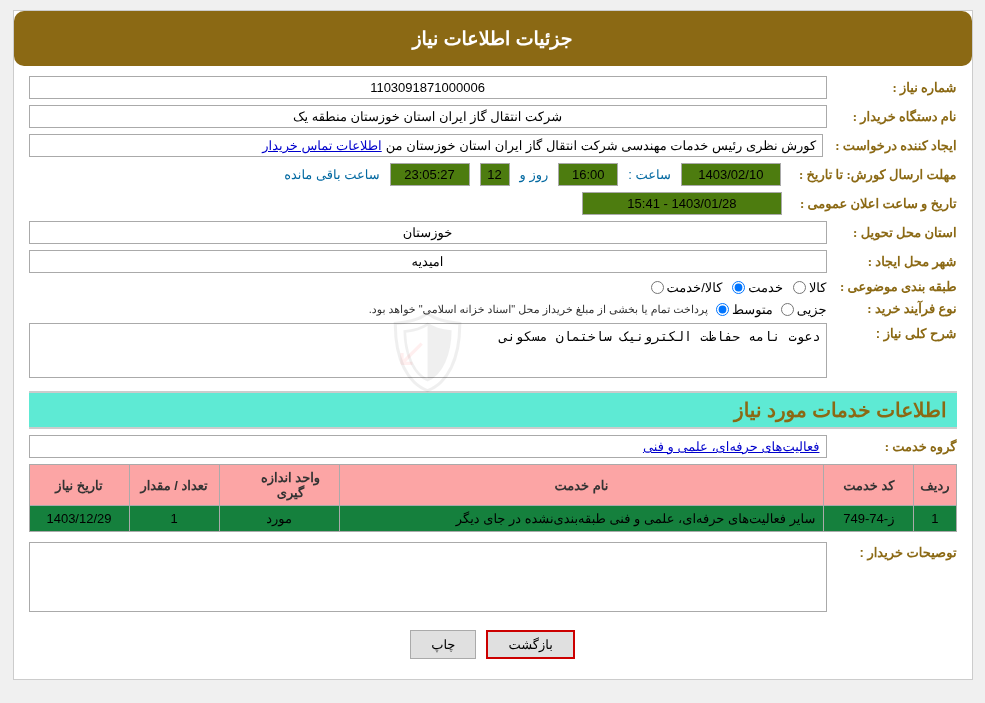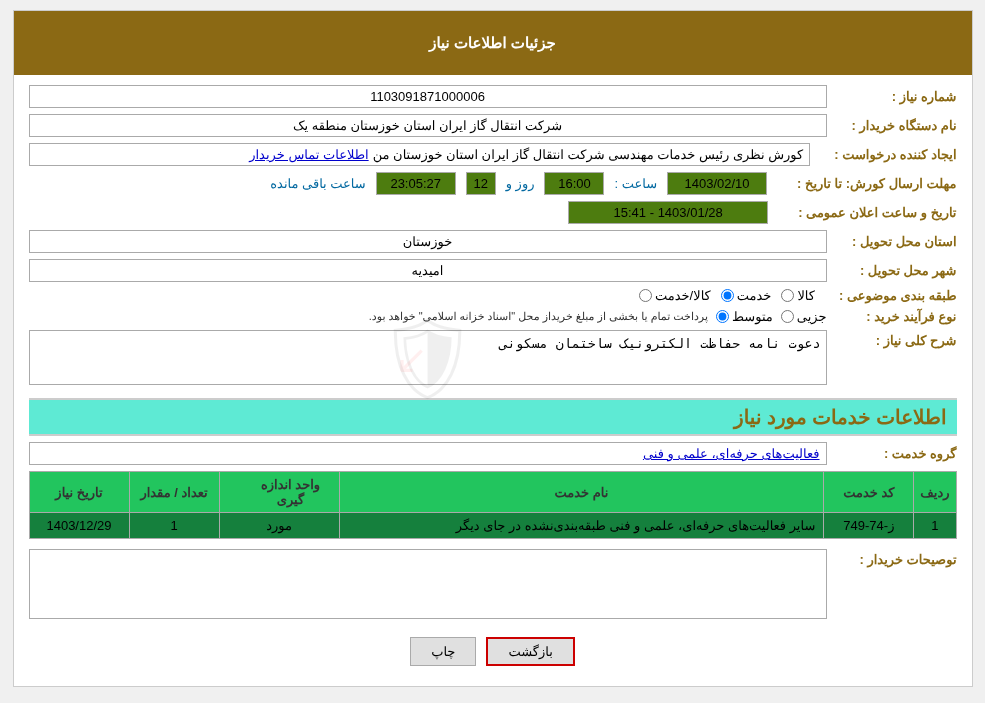--- a/index.html
+++ b/index.html
@@ -13,40 +13,42 @@
     .page-container {
       background: #fff;
       border: 1px solid #ccc;
       max-width: 960px;
       margin: 0 auto;
     }
     .page-header {
       background: #8B6914;
       color: #fff;
       text-align: center;
-      padding: 23px 10px;
-      font-size: 15px;
-      font-weight: bold;
+      padding: 16px 10px;
+      font-size: 19px;
+      font-weight: bold;
+      border-radius: 10px;
     }
     .content {
       padding: 10px 15px;
     }
     .info-row {
       display: flex;
       align-items: center;
       margin-bottom: 6px;
       direction: rtl;
     }
     .label {
       color: #8B6914;
       font-weight: bold;
       min-width: 130px;
       text-align: right;
-      padding-left: 24px;
+      padding-left: 12px;
       white-space: nowrap;
+      font-family: Liberation Serif, serif;
     }
     .value-box {
       border: 1px solid #aaa;
       background: #fff;
       padding: 3px 6px;
       min-height: 22px;
       flex: 1;
       text-align: right;
     }
     .value-box-inline {
@@ -100,21 +102,21 @@
       text-decoration: underline;
       cursor: pointer;
     }
     .services-table {
       width: 100%;
       border-collapse: collapse;
       margin-top: 6px;
       direction: rtl;
     }
     .services-table th {
-      background: #22c55e;
+      background: #fca5a5;
       border: 1px solid #aaa;
       padding: 5px 6px;
       text-align: center;
       font-weight: bold;
       color: #333;
     }
     .services-table td {
       border: 1px solid #aaa;
       padding: 5px 6px;
       text-align: center;
@@ -229,21 +231,21 @@
       <span class="label" style="color:#8B6914; font-weight:bold; min-width:130px;">تاریخ و ساعت اعلان عمومی :</span>
       <div class="value-box-inline" style="min-width:200px;">1403/01/28 - 15:41</div>
     </div>
 
     <div class="info-row">
       <span class="label">استان محل تحویل :</span>
       <div class="value-box" style="text-align:center;">خوزستان</div>
     </div>
 
     <div class="info-row">
-      <span class="label">شهر محل تحویل :</span>
+      <span class="label">شهر محل ایجاد :</span>
       <div class="value-box" style="text-align:center;">امیدیه</div>
     </div>
 
     <div class="info-row">
       <span class="label">طبقه بندی موضوعی :</span>
       <div class="radio-group">
         <div class="radio-item">
           <span>کالا</span>
           <input type="radio" name="tabaqe" style="">
         </div>

